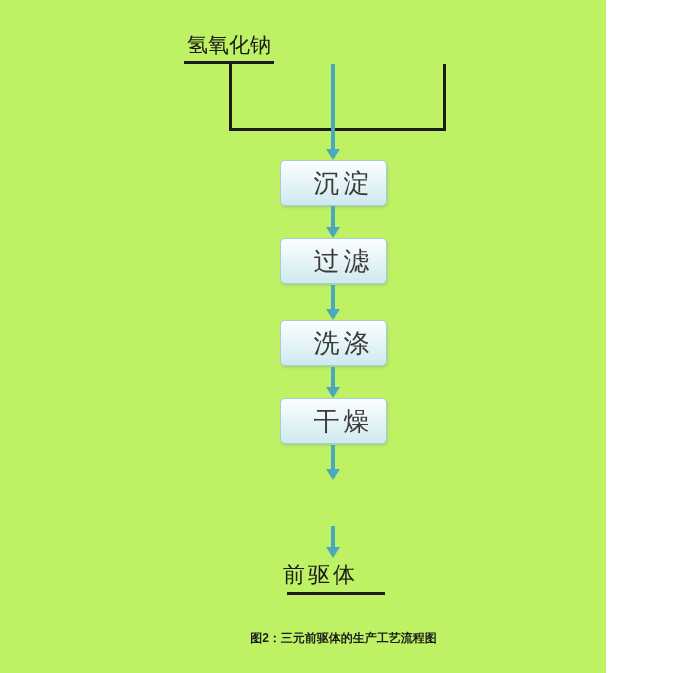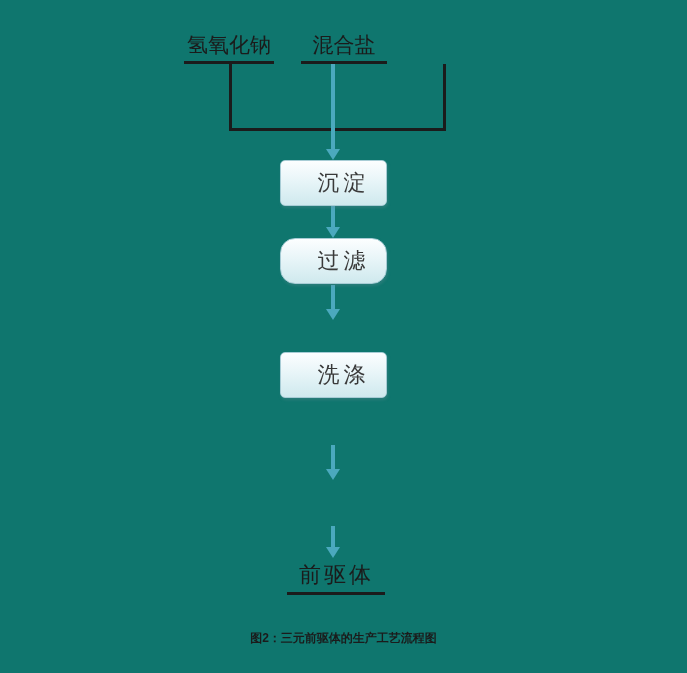--- a/index.html
+++ b/index.html
@@ -2,23 +2,23 @@
 <html style="--arrow: #4ba9be; --box-border: #a7ccd5; --box-fill-top: #fcfeff; --box-fill-mid: #e8f5f8; --box-fill-bottom: #cfe9ee; --line: #1b1b1b; --text: #3a3a3a; --label-text: #1b1b1b;"><head>
 <meta charset="utf-8">
 <style>
   html, body {
     margin: 0;
     padding: 0;
     background: #ffffff;
   }
   .canvas {
     position: relative;
-    width: 687px;
+    width: 606px;
     height: 673px;
-    background: #0f766e;
+    background: #bef264;
     font-family: "Liberation Sans", "DejaVu Sans", sans-serif;
     overflow: hidden;
   }
 
   
   .input-label {
     position: absolute;
     top: 28px;
     height: 33px;
     line-height: 33px;
@@ -80,39 +80,38 @@
     background: linear-gradient(to bottom,
       var(--box-fill-top, #fcfeff) 0%,
       var(--box-fill-mid, #e8f5f8) 45%,
       var(--box-fill-bottom, #cfe9ee) 100%);
     border: 1.5px solid var(--box-border, #a7ccd5);
     border-radius: 5px;
     box-shadow: 1px 2px 3px rgba(110, 145, 155, 0.28);
     display: flex;
     align-items: center;
     justify-content: center;
-    font-size: 22px;
+    font-size: 26px;
     letter-spacing: 4px;
     padding-left: 20px;      
     color: var(--text, #3a3a3a);
     white-space: nowrap;
   }
   .step-0 { top: 160px; }
-  .step-1 { top: 238px; border-radius: 15px; }
-  .step-2 { top: 320px; margin-top: 32px; }
+  .step-1 { top: 238px; }
+  .step-2 { top: 320px; }
   .step-3 { top: 398px; }
   .step-4 { top: 480px; }
 
   
   .output-label {
     position: absolute;
     left: 280px;
     top: 560px;
     width: 107px;
-    text-align: center;
     font-size: 22px;
     letter-spacing: 3px;
     padding-left: 3px;
     color: var(--label-text, #1b1b1b);
     white-space: nowrap;
   }
   .output-underline {
     position: absolute;
     left: 287px;
     top: 592px;
@@ -133,21 +132,20 @@
     color: var(--label-text, #1b1b1b);
     white-space: nowrap;
   }
 </style>
 </head>
 <body>
 
 <div class="canvas">
 
   <div class="input-label input-naoh">氢氧化钠</div>
-  <div class="input-label input-salt">混合盐</div>
 
   <div class="cline vline-left"></div>
   <div class="cline vline-right"></div>
   <div class="cline hline"></div>
 
   <div class="arrow arrow-0">
     <div class="shaft"></div>
     <div class="head"></div>
   </div>
   <div class="arrow arrow-1">
@@ -167,19 +165,20 @@
     <div class="head"></div>
   </div>
   <div class="arrow arrow-5">
     <div class="shaft"></div>
     <div class="head"></div>
   </div>
 
   <div class="step-box step-0">沉淀</div>
   <div class="step-box step-1">过滤</div>
   <div class="step-box step-2">洗涤</div>
+  <div class="step-box step-3">干燥</div>
 
   <div class="output-label">前驱体</div>
   <div class="output-underline"></div>
 
   <div class="caption">图2：三元前驱体的生产工艺流程图</div>
 
 </div>
 
 </body></html>

